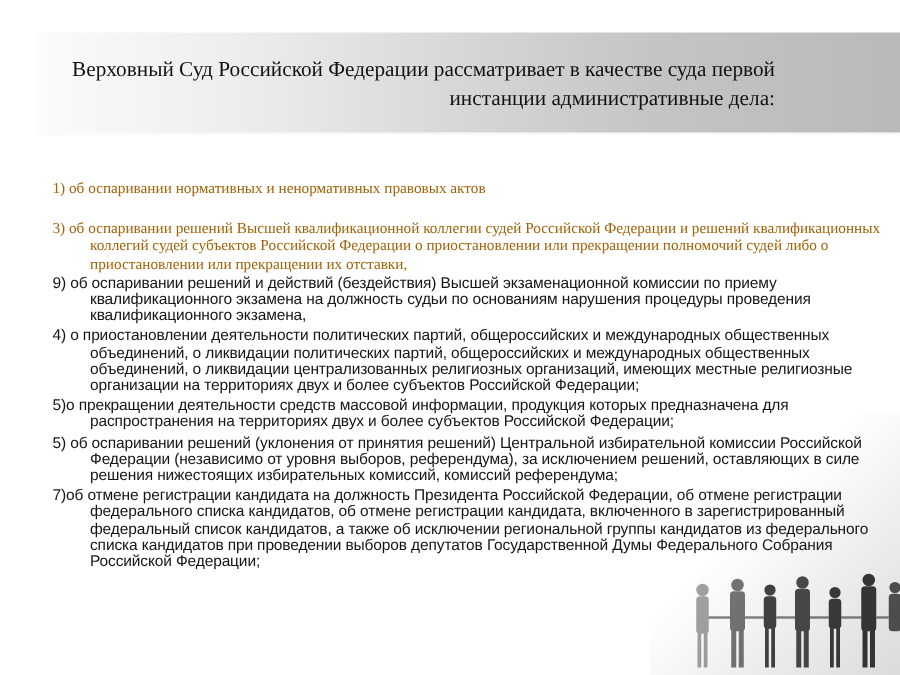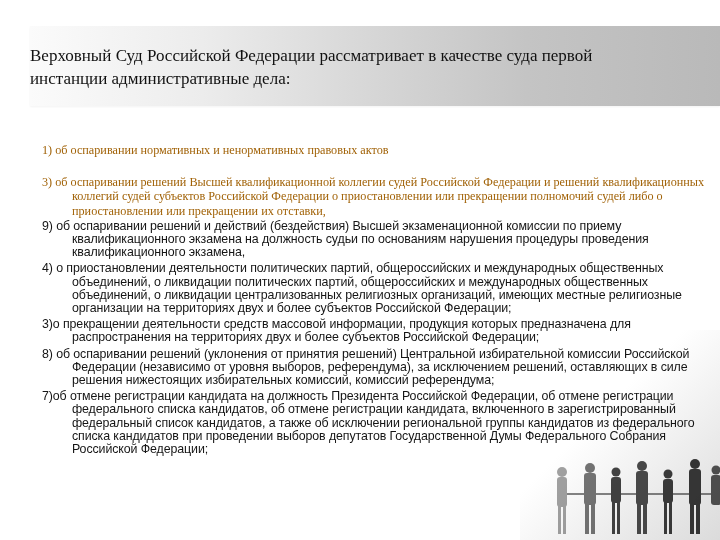--- a/index.html
+++ b/index.html
@@ -36,21 +36,21 @@
       width: 690px;
       height: 80px;
       background: linear-gradient(90deg, #fbfbfb 0%, #ececec 25%, #d6d6d6 50%, #c4c4c4 72%, #b9b9b9 100%);
       box-shadow: 0 1px 2px rgba(0,0,0,0.05);
     }
     .title {
       position: absolute;
       left: 30px;
       top: 44px;
       width: 590px;
-      text-align: left;
+      text-align: right;
       font-family: "Liberation Serif", serif;
       font-size: 17px;
       line-height: 23px;
       color: #111;
       margin: 0;
       font-weight: normal;
     }
     .list {
       position: absolute;
       left: 42px;
@@ -140,16 +140,16 @@
 
 <div class="title-band"></div>
 
 <h1 class="title">Верховный Суд Российской Федерации рассматривает в качестве суда первой инстанции административные дела:</h1>
 
 <ul class="list">
   <li class="item serif item-1">1) об оспаривании нормативных и ненормативных правовых актов</li>
   <li class="item serif item-2">3) об оспаривании решений Высшей квалификационной коллегии судей Российской Федерации и решений квалификационных коллегий судей субъектов Российской Федерации о приостановлении или прекращении полномочий судей либо о приостановлении или прекращении их отставки,</li>
   <li class="item sans item-3">9) об оспаривании решений и действий (бездействия) Высшей экзаменационной комиссии по приему квалификационного экзамена на должность судьи по основаниям нарушения процедуры проведения квалификационного экзамена,</li>
   <li class="item sans item-4">4) о приостановлении деятельности политических партий, общероссийских и международных общественных объединений, о ликвидации политических партий, общероссийских и международных общественных объединений, о ликвидации централизованных религиозных организаций, имеющих местные религиозные организации на территориях двух и более субъектов Российской Федерации;</li>
-  <li class="item sans item-5">3)о прекращении деятельности средств массовой информации, продукция которых предназначена для распространения на территориях двух и более субъектов Российской Федерации;</li>
-  <li class="item sans item-6">8) об оспаривании решений (уклонения от принятия решений) Центральной избирательной комиссии Российской Федерации (независимо от уровня выборов, референдума), за исключением решений, оставляющих в силе решения нижестоящих избирательных комиссий, комиссий референдума;</li>
+  <li class="item sans item-5">5)о прекращении деятельности средств массовой информации, продукция которых предназначена для распространения на территориях двух и более субъектов Российской Федерации;</li>
+  <li class="item sans item-6">5) об оспаривании решений (уклонения от принятия решений) Центральной избирательной комиссии Российской Федерации (независимо от уровня выборов, референдума), за исключением решений, оставляющих в силе решения нижестоящих избирательных комиссий, комиссий референдума;</li>
   <li class="item sans item-7">7)об отмене регистрации кандидата на должность Президента Российской Федерации, об отмене регистрации федерального списка кандидатов, об отмене регистрации кандидата, включенного в зарегистрированный федеральный список кандидатов, а также об исключении региональной группы кандидатов из федерального списка кандидатов при проведении выборов депутатов Государственной Думы Федерального Собрания Российской Федерации;</li>
 </ul>
 
 </body></html>

